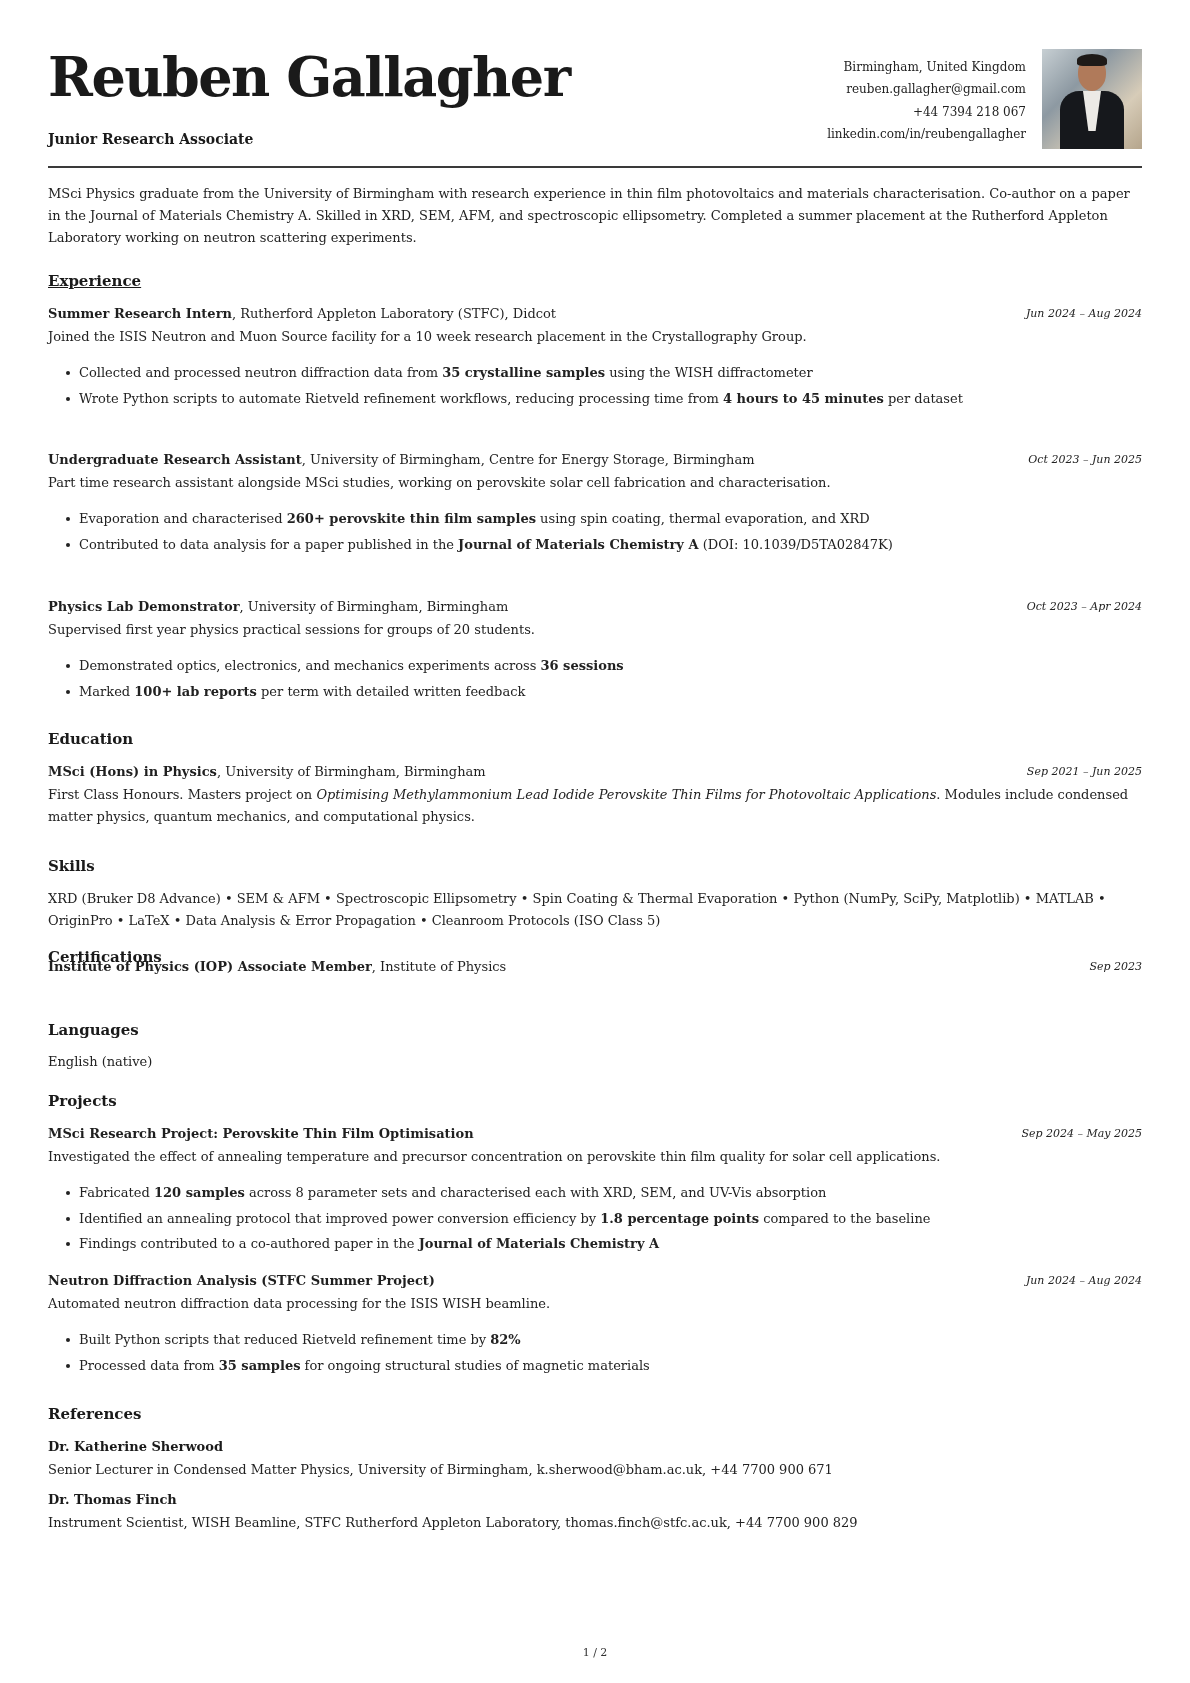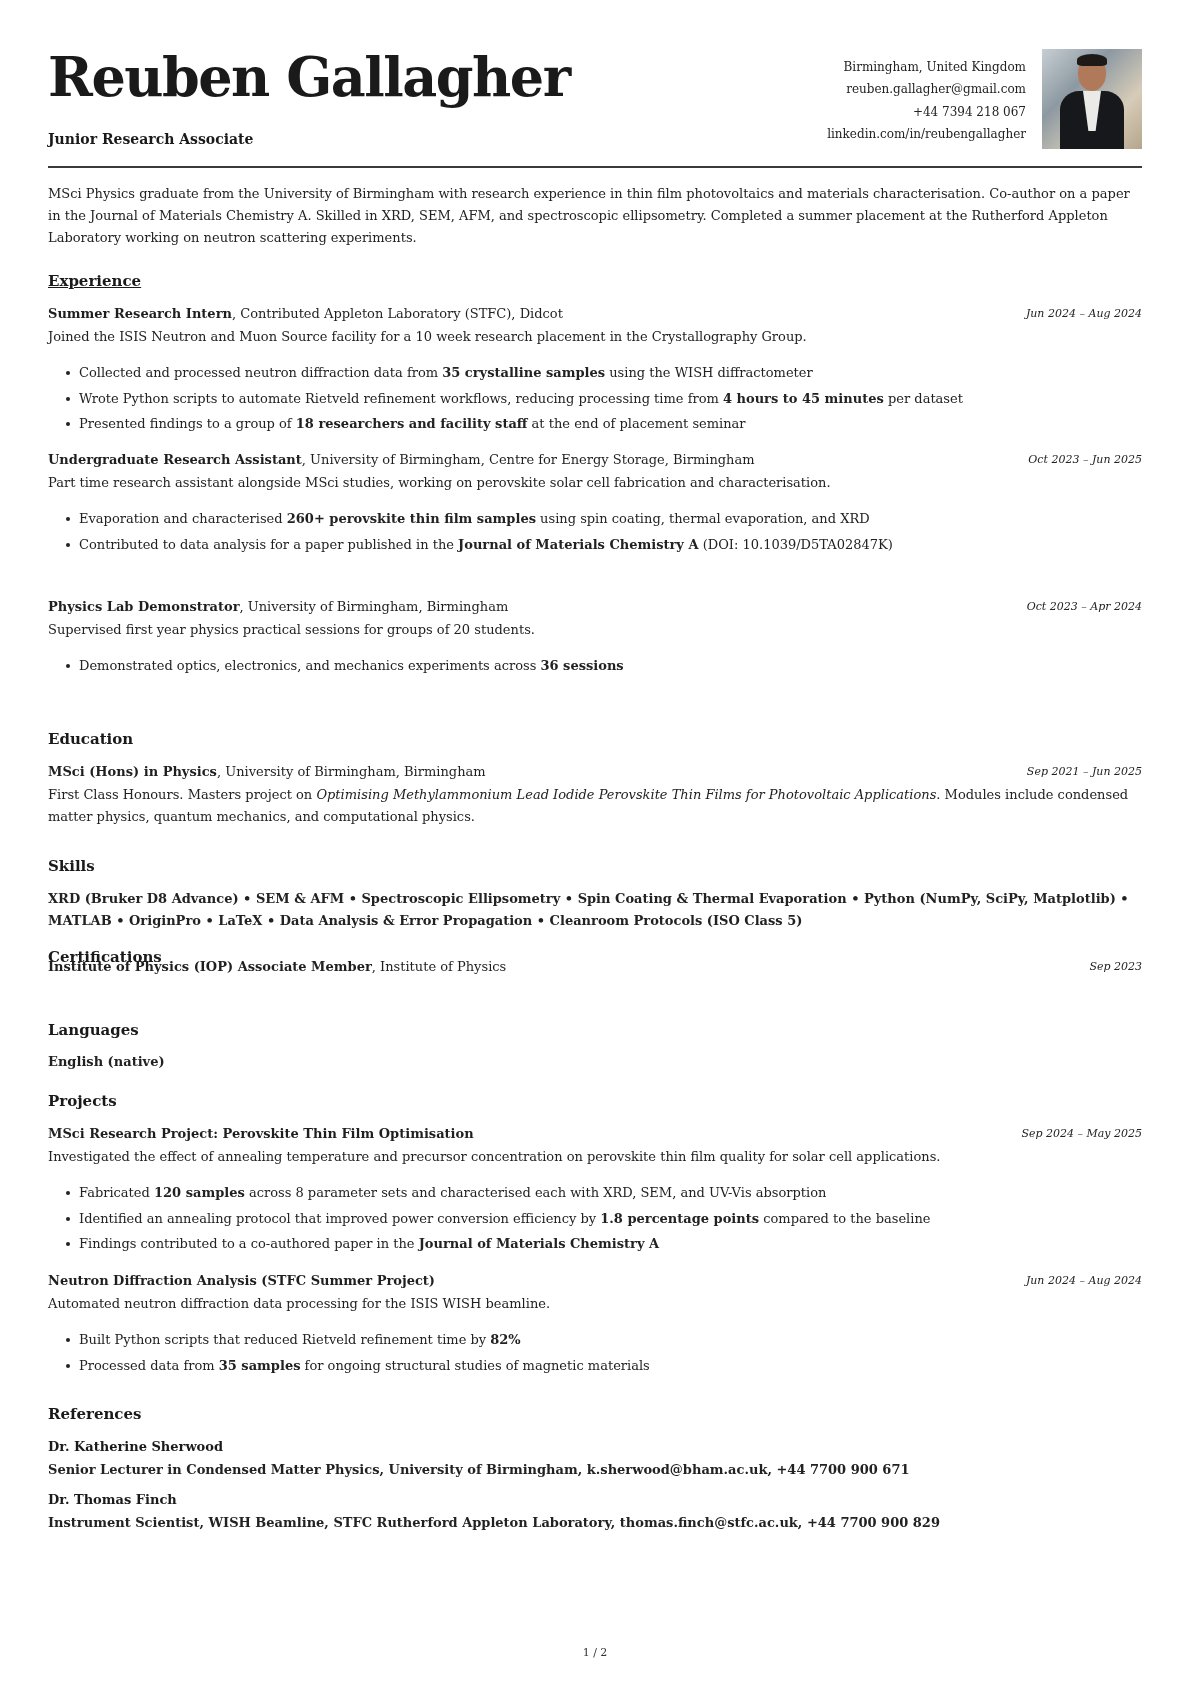--- a/index.html
+++ b/index.html
@@ -41,21 +41,21 @@
   .summary { position: absolute; top: 183px; left: 0; width: 1094px; font-size: 13px; line-height: 22px; color: #222; }
 
   .section-title { font-weight: bold; font-size: 15px; color: #1a1a1a; position: absolute; left: 0; }
   .entry-head { position: absolute; left: 0; width: 1094px; font-size: 13px; line-height: 18px; }
   .entry-head b { font-weight: bold; }
   .entry-date { position: absolute; right: 0; top: 0; font-style: italic; font-size: 11px; color: #222; margin-left: 16px; }
   .entry-desc { position: absolute; left: 0; width: 1094px; font-size: 13px; line-height: 22px; color: #222; }
   ul.bullets { position: absolute; left: 0; list-style: none; font-size: 13px; color: #222; }
   ul.bullets li { position: relative; padding-left: 31px; height: 25.5px; line-height: 18px; white-space: nowrap; }
   ul.bullets li::before { content: ""; position: absolute; left: 18px; top: 7px; width: 4px; height: 4px; background: #222; border-radius: 50%; }
-  .plain { position: absolute; left: 0; font-size: 13px; line-height: 22px; color: #222; width: 1094px; font-weight: bold; }
+  .plain { position: absolute; left: 0; font-size: 13px; line-height: 22px; color: #222; width: 1094px; }
   .ref-name { position: absolute; left: 0; font-weight: bold; font-size: 13px; color: #1a1a1a; }
   .page-num { position: absolute; left: 0; width: 1190px; top: 1646px; text-align: center; font-size: 11px; color: #333; }
 </style>
 </head>
 <body>
 
 <div class="page">
 
   <div class="header">
     <div class="name">Reuben Gallagher</div>
@@ -73,47 +73,47 @@
       <div class="hair"></div>
     </div>
     <div class="rule"></div>
   </div>
 
   <div class="summary">MSci Physics graduate from the University of Birmingham with research experience in thin film photovoltaics and materials characterisation. Co-author on a paper in the Journal of Materials Chemistry A. Skilled in XRD, SEM, AFM, and spectroscopic ellipsometry. Completed a summer placement at the Rutherford Appleton Laboratory working on neutron scattering experiments.</div>
 
   <div class="section-title" style="top:272px;text-decoration:underline;">Experience</div>
 
   <div class="entry-head" style="top:305px;">
-    <b>Summer Research Intern</b><span>, Contributed Appleton Laboratory (STFC), Didcot</span>
+    <b>Summer Research Intern</b><span>, Rutherford Appleton Laboratory (STFC), Didcot</span>
     <span class="entry-date">Jun 2024 – Aug 2024</span>
   </div>
   <div class="entry-desc" style="top:326px;">Joined the ISIS Neutron and Muon Source facility for a 10 week research placement in the Crystallography Group.</div>
   <ul class="bullets" style="top:364px;">
     <li><span>Collected and processed neutron diffraction data from </span><b>35 crystalline samples</b><span> using the WISH diffractometer</span></li>
     <li><span>Wrote Python scripts to automate Rietveld refinement workflows, reducing processing time from </span><b>4 hours to 45 minutes</b><span> per dataset</span></li>
-    <li><span>Presented findings to a group of </span><b>18 researchers and facility staff</b><span> at the end of placement seminar</span></li>
   </ul>
 
   <div class="entry-head" style="top:451px;">
     <b>Undergraduate Research Assistant</b><span>, University of Birmingham, Centre for Energy Storage, Birmingham</span>
     <span class="entry-date">Oct 2023 – Jun 2025</span>
   </div>
   <div class="entry-desc" style="top:472px;">Part time research assistant alongside MSci studies, working on perovskite solar cell fabrication and characterisation.</div>
   <ul class="bullets" style="top:510px;">
     <li><span>Evaporation and characterised </span><b>260+ perovskite thin film samples</b><span> using spin coating, thermal evaporation, and XRD</span></li>
     <li><span>Contributed to data analysis for a paper published in the </span><b>Journal of Materials Chemistry A</b><span> (DOI: 10.1039/D5TA02847K)</span></li>
   </ul>
 
   <div class="entry-head" style="top:598px;">
     <b>Physics Lab Demonstrator</b><span>, University of Birmingham, Birmingham</span>
     <span class="entry-date">Oct 2023 – Apr 2024</span>
   </div>
   <div class="entry-desc" style="top:619px;">Supervised first year physics practical sessions for groups of 20 students.</div>
   <ul class="bullets" style="top:657px;">
     <li><span>Demonstrated optics, electronics, and mechanics experiments across </span><b>36 sessions</b><span></span></li>
+    <li><span>Marked </span><b>100+ lab reports</b><span> per term with detailed written feedback</span></li>
   </ul>
 
   <div class="section-title" style="top:730px;">Education</div>
   <div class="entry-head" style="top:763px;">
     <b>MSci (Hons) in Physics</b><span>, University of Birmingham, Birmingham</span>
     <span class="entry-date">Sep 2021 – Jun 2025</span>
   </div>
   <div class="entry-desc" style="top:784px;">
     <span>First Class Honours. Masters project on </span><i>Optimising Methylammonium Lead Iodide Perovskite Thin Films for Photovoltaic Applications</i><span>. Modules include condensed matter physics, quantum mechanics, and computational physics.</span>
   </div>

